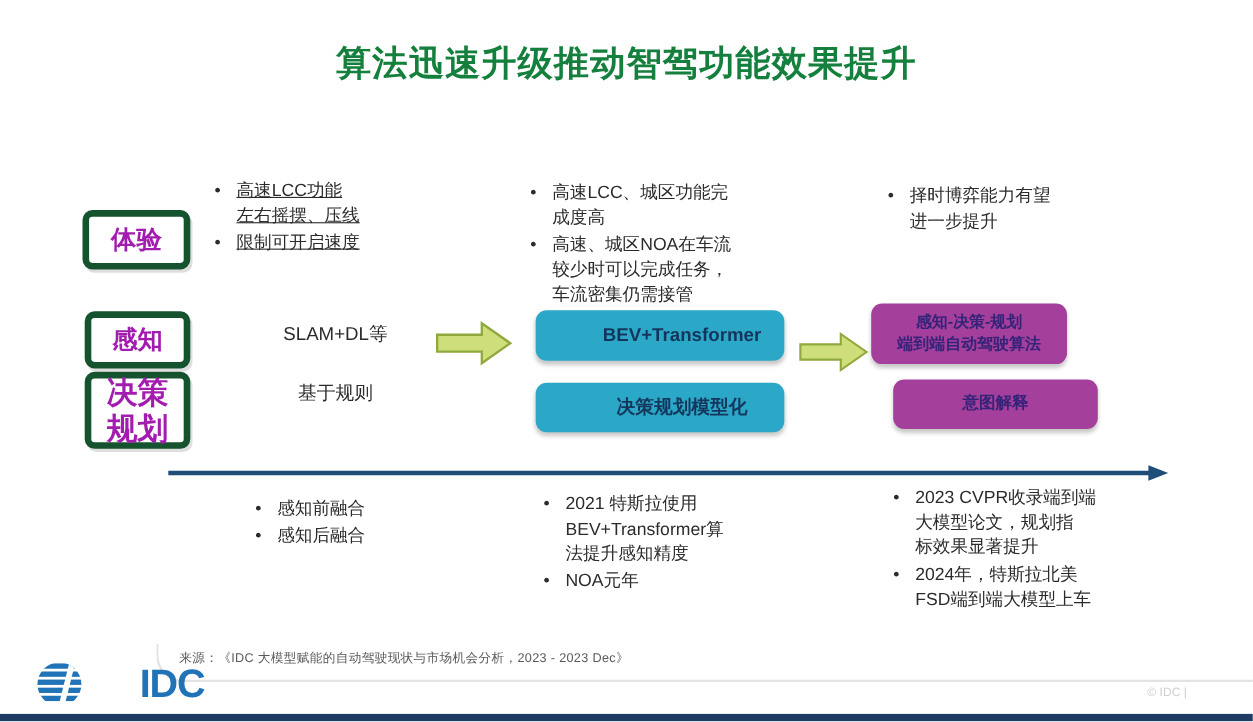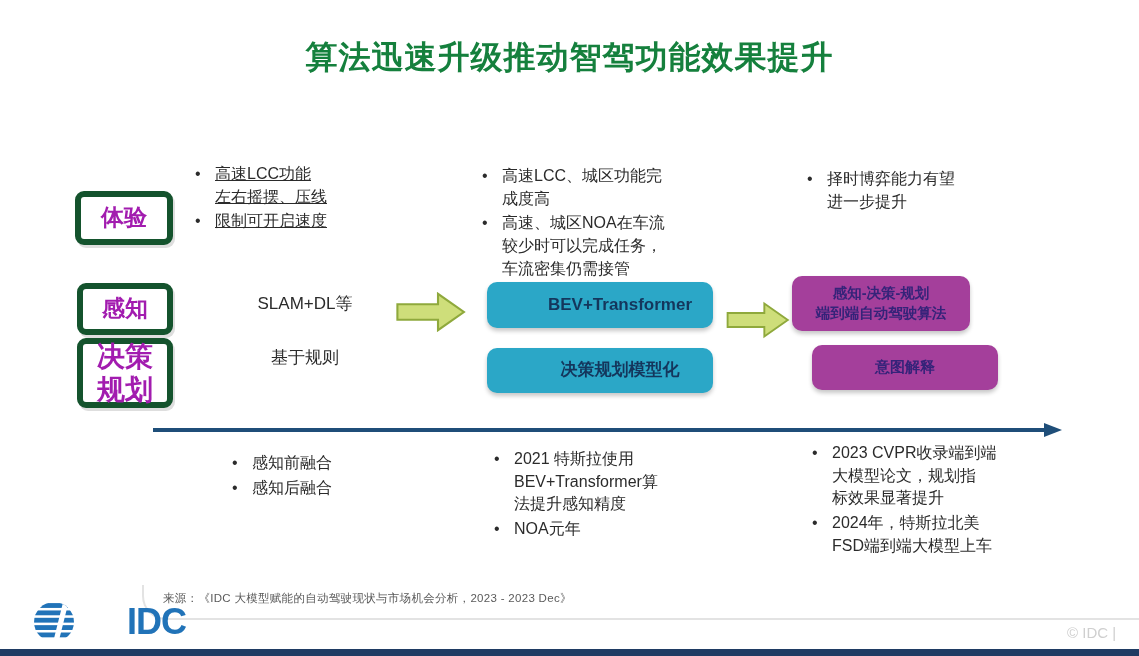--- a/index.html
+++ b/index.html
@@ -44,21 +44,21 @@
     position:absolute;left:142px;top:585px;width:995px;height:33px;
     border-left:2px solid #e3e3e3;border-bottom:2px solid #e3e3e3;border-bottom-left-radius:24px;
   }
   .source{
     position:absolute;left:163px;top:591px;font-size:11.5px;color:#5a5a5a;letter-spacing:0.3px;
   }
   .logo{
     position:absolute;left:33px;top:601px;display:flex;align-items:center;gap:4px;
   }
   .logo-text{font-size:36px;font-weight:700;color:var(--logo-blue);letter-spacing:-1px;line-height:1;margin-left:48px;}
-  .copyright{position:absolute;left:1043px;top:624px;font-size:15px;color:#cfcfcf;margin-left:24px;}
+  .copyright{position:absolute;left:1043px;top:624px;font-size:11px;color:#cfcfcf;}
   .bottom-bar{position:absolute;left:0;bottom:0;width:100%;height:7px;background:var(--bottom-bar);}
 </style>
 </head>
 <body>
 
 <div class="slide">
 
   <div class="title">算法迅速升级推动智驾功能效果提升</div>
 
   <div class="tag" style="left:75px;top:191px;width:86px;height:42px;">体验</div>

